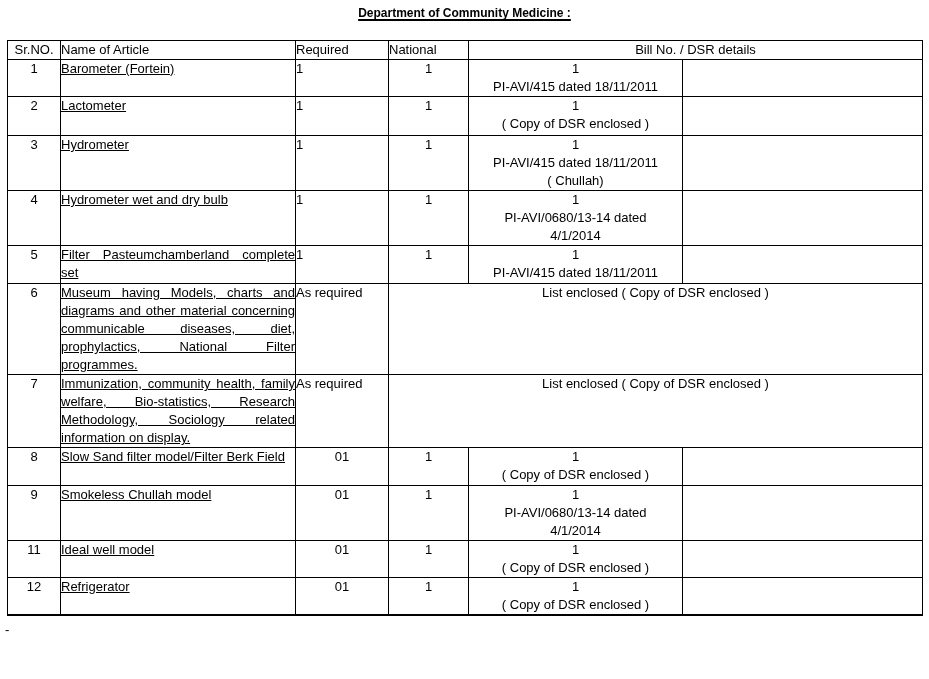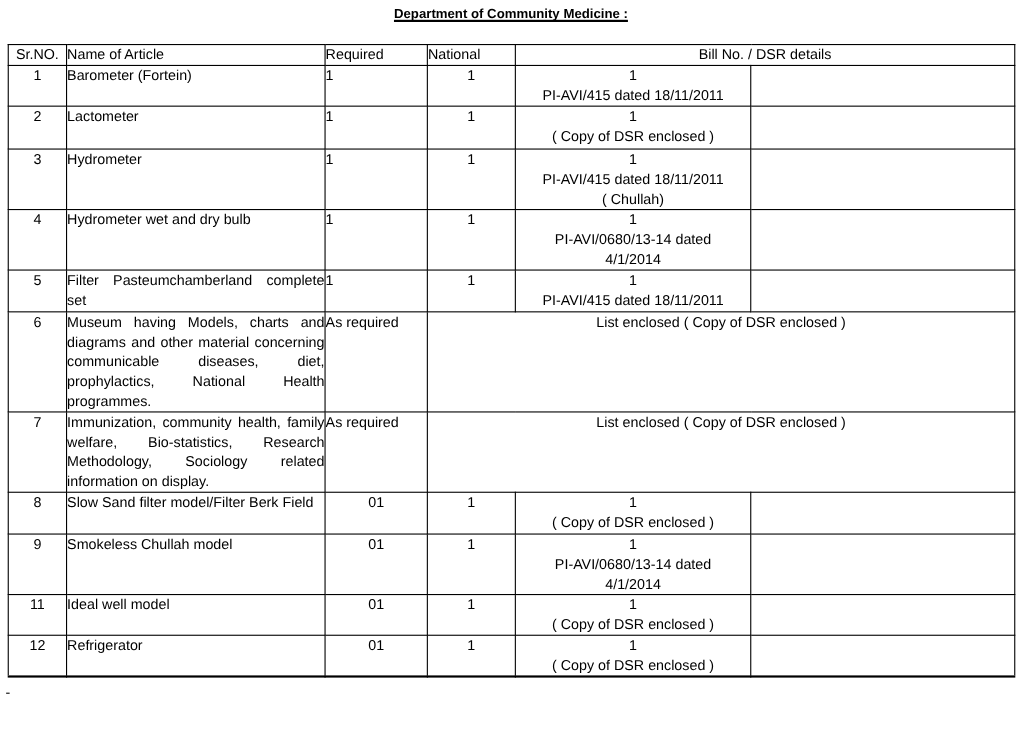--- a/index.html
+++ b/index.html
@@ -35,21 +35,21 @@
     vertical-align: top;
     padding: 0;
     line-height: 18px;
     font-weight: normal;
     overflow: hidden;
     box-sizing: border-box;
   }
   table.inv { border-bottom: 2px solid #000; border-radius: 27px; }
   tr.hdr { height: 18px; }
   .c-sr      { text-align: center; }
-  .c-name    { text-align: justify; padding: 0 5px 0 6px; }
+  .c-name    { text-align: justify; padding: 0 5px 0 6px; text-decoration: underline; }
   .c-req-left   { text-align: left; padding-left: 9px; }
   .c-req-center { text-align: center; }
   .c-avail   { text-align: center; }
   .c-bill    { text-align: center; }
   .c-empty   { }
   .c-merged  { text-align: center; margin-top: 15px; }
   th.h-left  { text-align: left; padding-left: 9px; }
   th.h-center{ text-align: center; }
   .footer-dash {
     margin: 7px 0 0 5px;
@@ -135,21 +135,21 @@
         <td class="c-req-left">1</td>
         <td class="c-avail">1</td>
         <td class="c-bill">
           <div>1</div>
           <div>PI-AVI/415 dated 18/11/2011</div>
         </td>
         <td class="c-empty"></td>
       </tr>
       <tr style="height: 90px;">
         <td class="c-sr">6</td>
-        <td class="c-name">Museum having Models, charts and diagrams and other material concerning communicable diseases, diet, prophylactics, National Health programmes.</td>
+        <td class="c-name">Museum having Models, charts and diagrams and other material concerning communicable diseases, diet, prophylactics, National Filter programmes.</td>
         <td class="c-req-left">As required</td>
         <td class="c-merged" colspan="3">
           <div>List enclosed ( Copy of DSR enclosed )</div>
         </td>
       </tr>
       <tr style="height: 71px;">
         <td class="c-sr">7</td>
         <td class="c-name">Immunization, community health, family welfare, Bio-statistics, Research Methodology, Sociology related information on display.</td>
         <td class="c-req-left">As required</td>
         <td class="c-merged" colspan="3">

